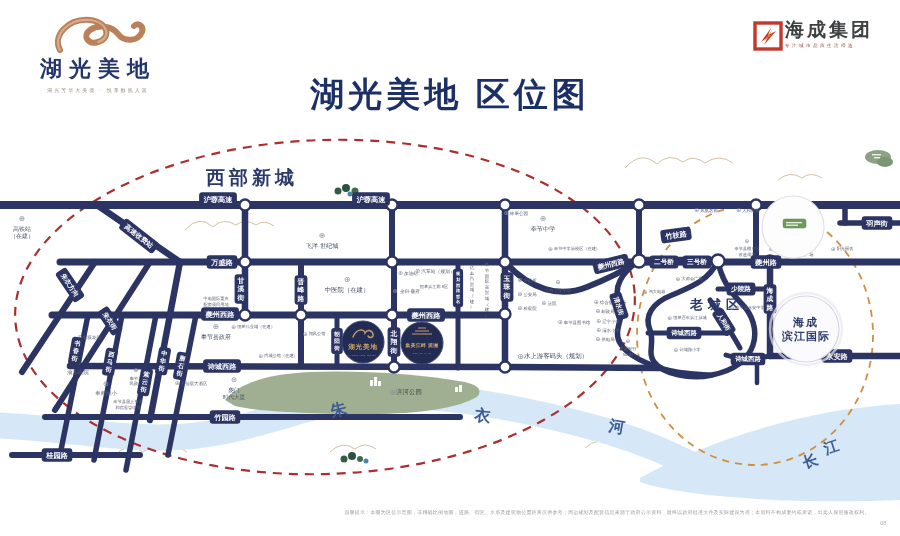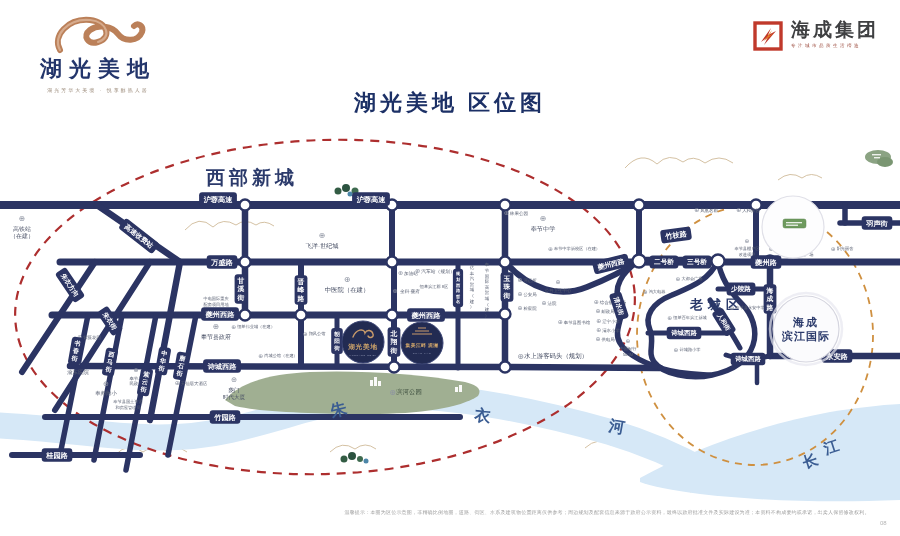--- a/index.html
+++ b/index.html
@@ -1,24 +1,24 @@
 <!DOCTYPE html>
 <html><head>
 <meta charset="utf-8">
 <style>
   html,body{margin:0;padding:0;background:#ffffff;}
   .stage{position:relative;width:900px;height:536px;overflow:hidden;background:#fff;
          font-family:"Liberation Sans","DejaVu Sans",sans-serif;}
   .hdr-logo{position:absolute;top:10px;left:18px;width:160px;text-align:center;}
   .hdr-logo .wordmark{font-size:22px;font-weight:bold;color:#23356b;letter-spacing:7px;margin-top:-2px;}
   .hdr-logo .tagline{font-size:5px;color:#9b8a79;letter-spacing:2px;margin-top:3px;}
-  .hdr-title{position:absolute;top:88px;left:50%;transform:translateX(-50%);
-             font-size:22px;font-weight:900;color:#1c3066;letter-spacing:4px;white-space:nowrap;}
+  .hdr-title{position:absolute;top:72px;left:50%;transform:translateX(-50%);
+             font-size:34px;font-weight:900;color:#1c3066;letter-spacing:4px;white-space:nowrap;}
   .hdr-brand{position:absolute;top:20px;left:752px;display:flex;align-items:flex-start;}
-  .hdr-brand .txt{margin-left:7px;}
+  .hdr-brand .txt{margin-left:1px;}
   .hdr-brand .bname{font-size:19px;font-weight:bold;color:#3f4042;letter-spacing:3px;line-height:1;}
   .hdr-brand .btag{font-size:4.5px;color:#9b4a3c;letter-spacing:2.5px;margin-top:4px;}
   .footer-note{position:absolute;top:509px;left:318px;width:578px;font-size:5px;color:#a0a0a0;
                white-space:nowrap;text-align:center;letter-spacing:.2px;}
   .page-num{position:absolute;top:520px;left:880px;font-size:6px;color:#b5b5b5;}
   svg text{font-family:"Liberation Sans","DejaVu Sans",sans-serif;}
 </style>
 </head>
 <body>
 

